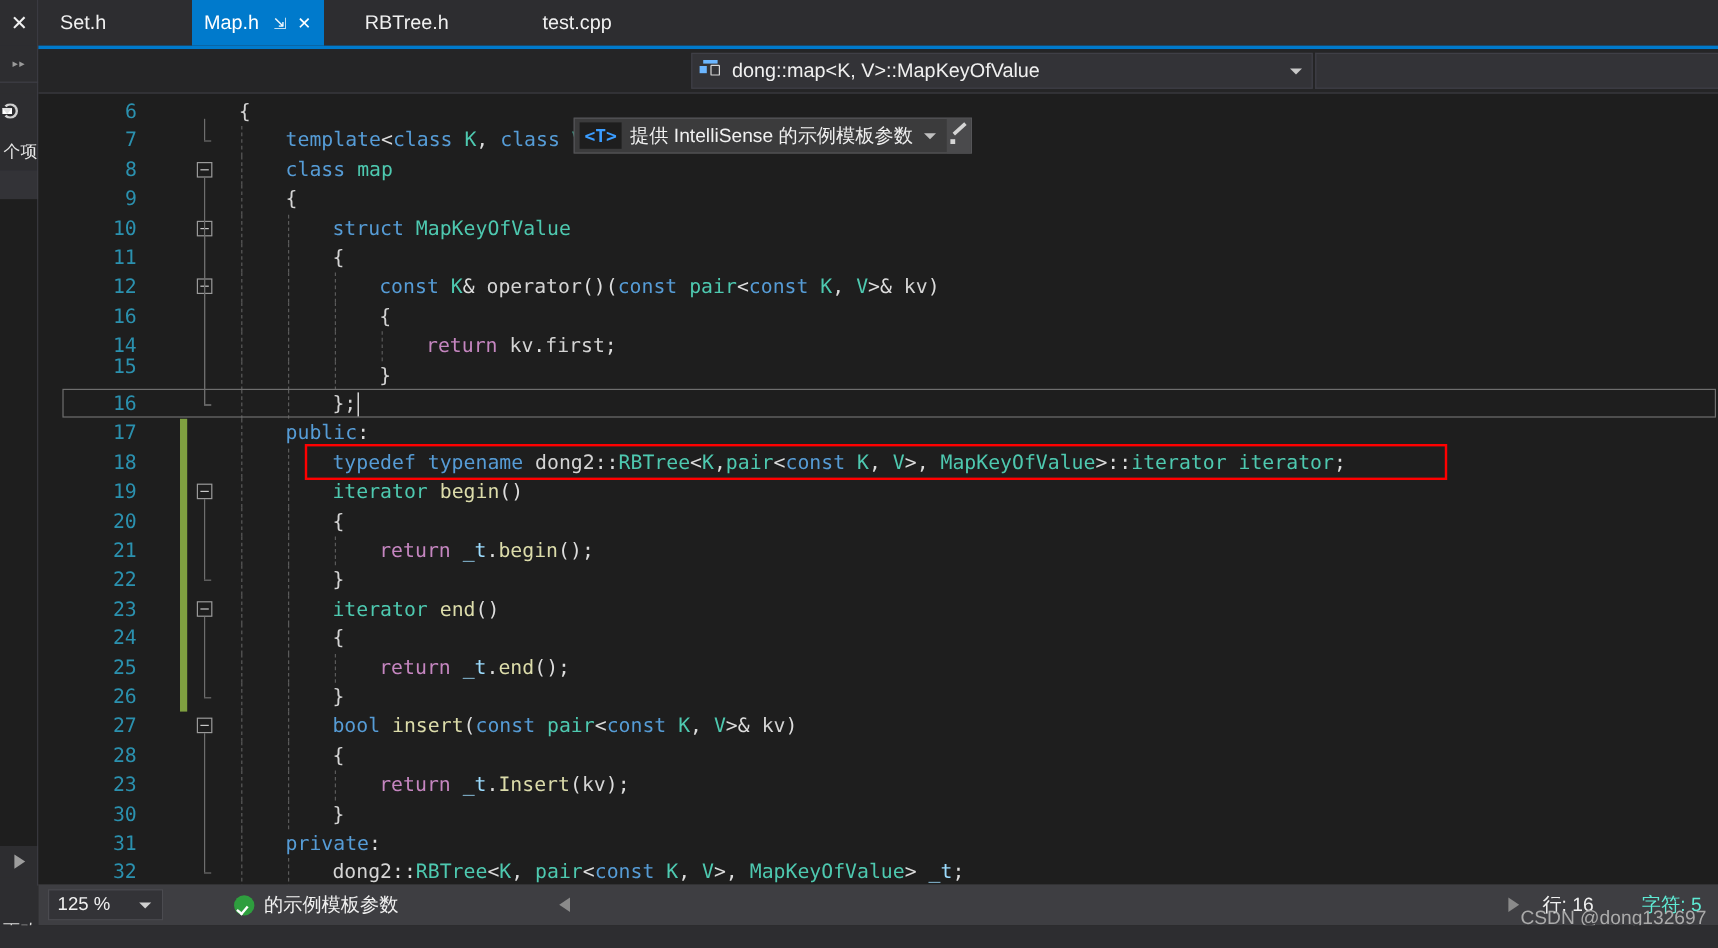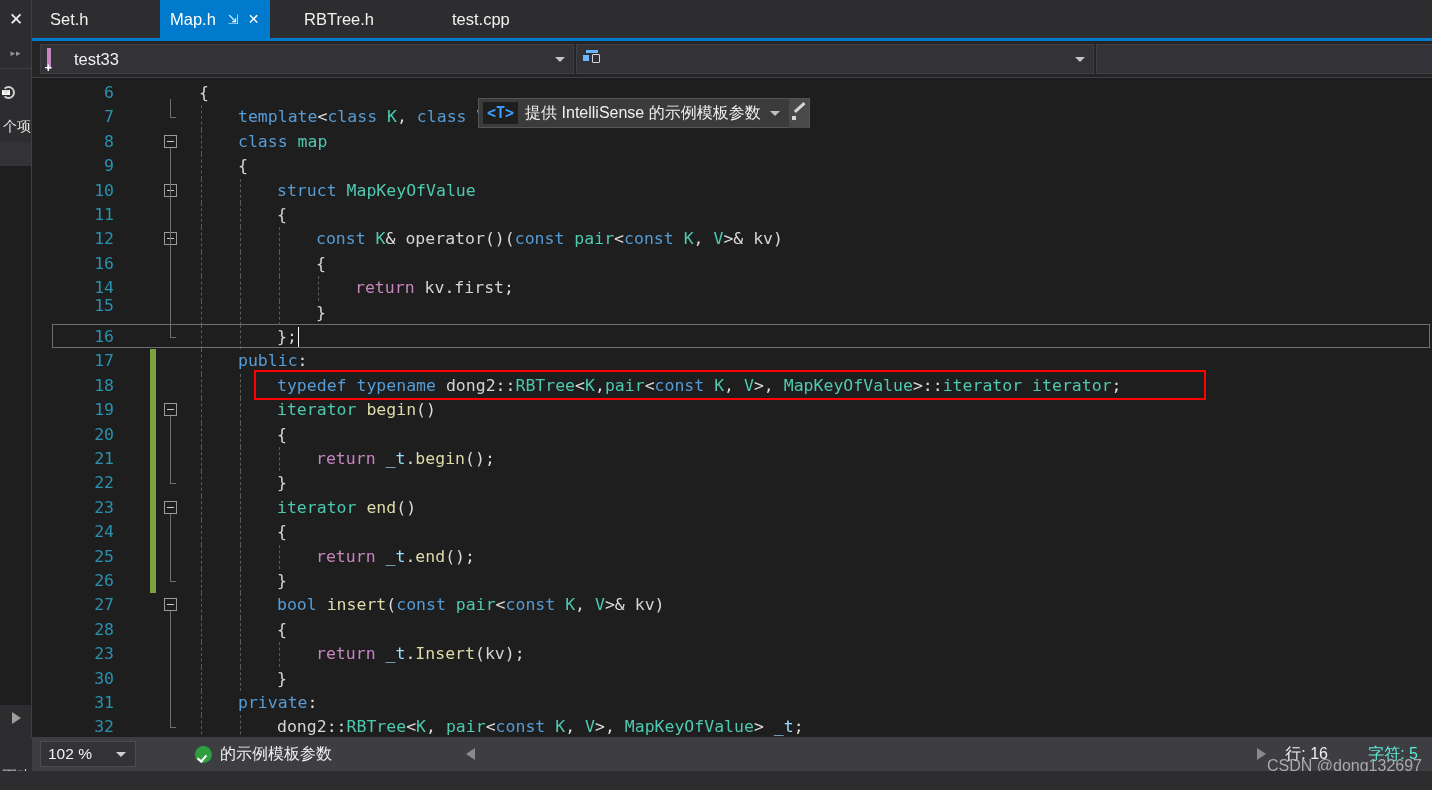--- a/index.html
+++ b/index.html
@@ -184,31 +184,25 @@
     <div class="tab inactive" id="tab2" style="left:262px;">
       <span>RBTree.h</span>
     </div>
     <div class="tab inactive" id="tab3" style="left:410px;">
       <span>test.cpp</span>
     </div>
   </div>
   <div class="tabbar-underline"></div>
 
   <div class="navbar">
-    <div class="nav-combo" id="nav-left">
-      <span class="ico">
-        <span class="icn-newitem"></span>
-      </span>
-      <span class="txt">test33</span>
-      <span class="dd"></span>
-    </div>
     <div class="nav-combo" id="nav-mid">
       <span class="ico">
         <span class="icn-member"><span class="bar1"></span><span class="sq"></span><span class="lock"></span></span>
       </span>
+      <span class="txt">dong::map&lt;K, V&gt;::MapKeyOfValue</span>
       <span class="dd"></span>
     </div>
     <div class="nav-combo" id="nav-right">
       <span class="txt"></span>
     </div>
   </div>
 
   <div class="editor">
     <div class="ed-topline"></div>
     <div class="gutter-numbers" id="gutter">
@@ -354,21 +348,21 @@
       <span class="tt-dd"></span>
       <span class="tt-pen"></span>
     </div>
   <div class="curline" style="top: 247px; width: 1378px;"></div>
       <div class="caret" style="left: 265.8px; top: 250px; height: 20.4px;"></div>
       <div class="redbox" style="left: 222px; top: 292.8px; width: 952px; height: 30px; border-color: rgb(255, 0, 0);"></div>
     </div>
 
   <div class="statusbar">
     <div class="zoom-box">
-      <span class="zval">102 %</span>
+      <span class="zval">125 %</span>
       <span class="zdd"></span>
     </div>
     <div class="ok-badge"></div>
     <div class="ok-text">的示例模板参数</div>
     <div class="arrow-l"></div>
     <div class="arrow-r"></div>
     <div class="st-line">行: 16</div>
     <div class="st-char">字符: 5</div>
   </div>
   <div class="watermark">CSDN @dong132697</div>

